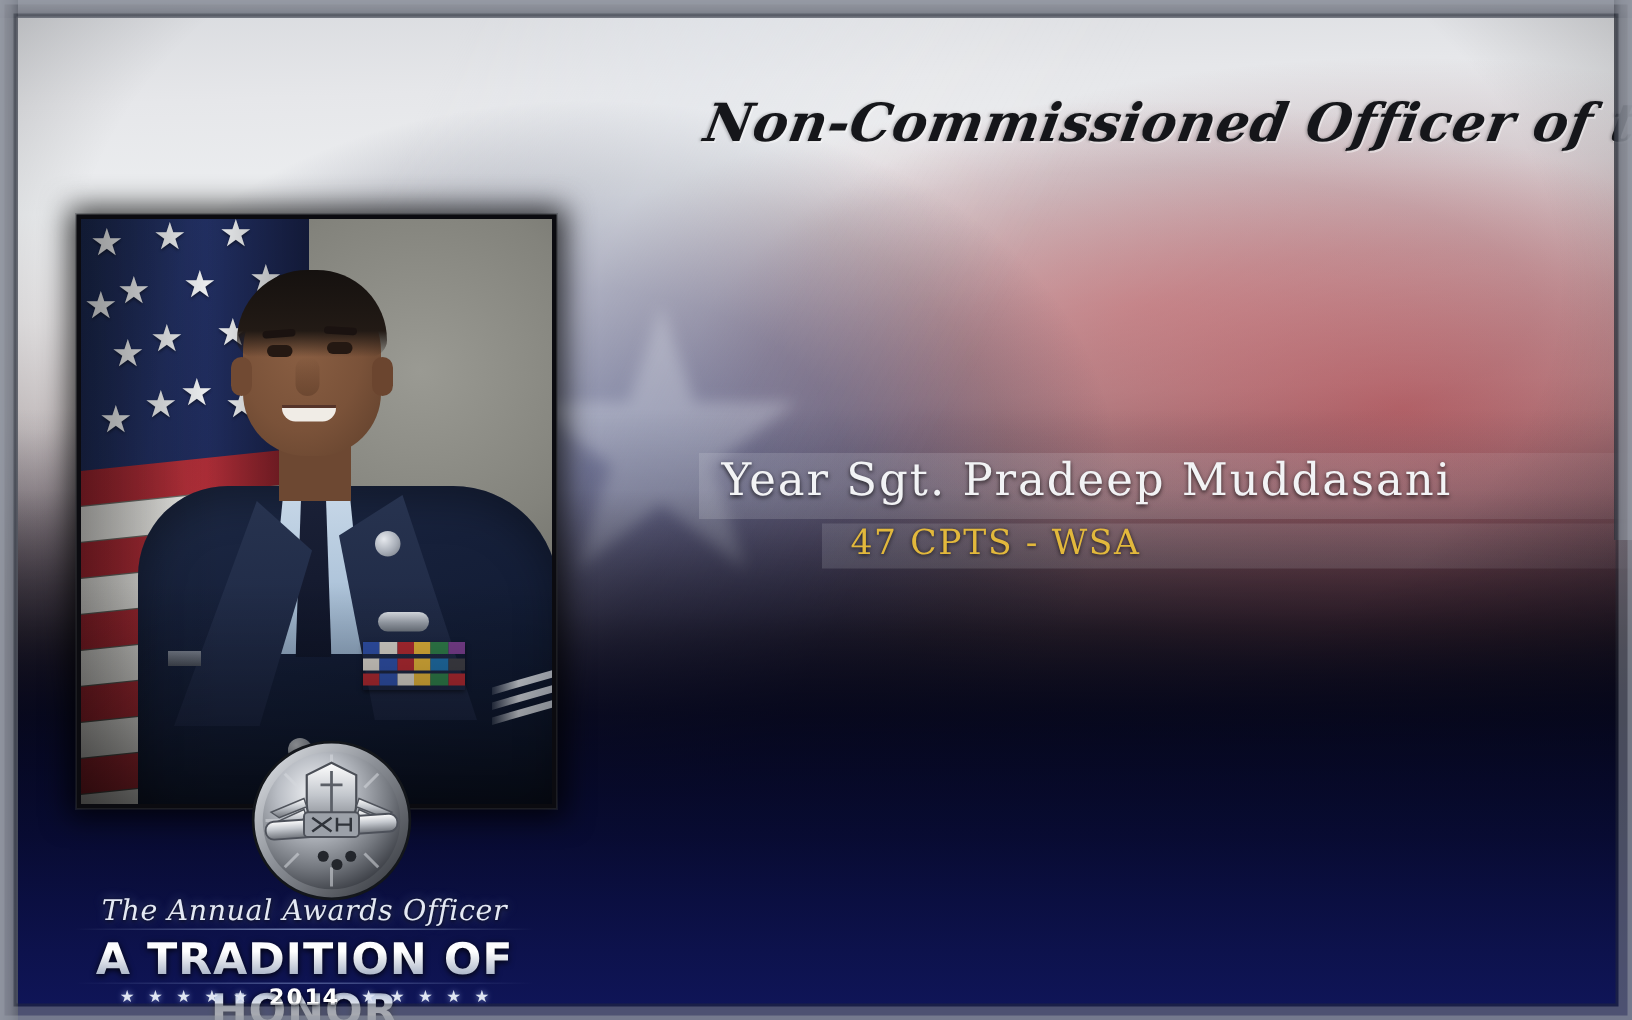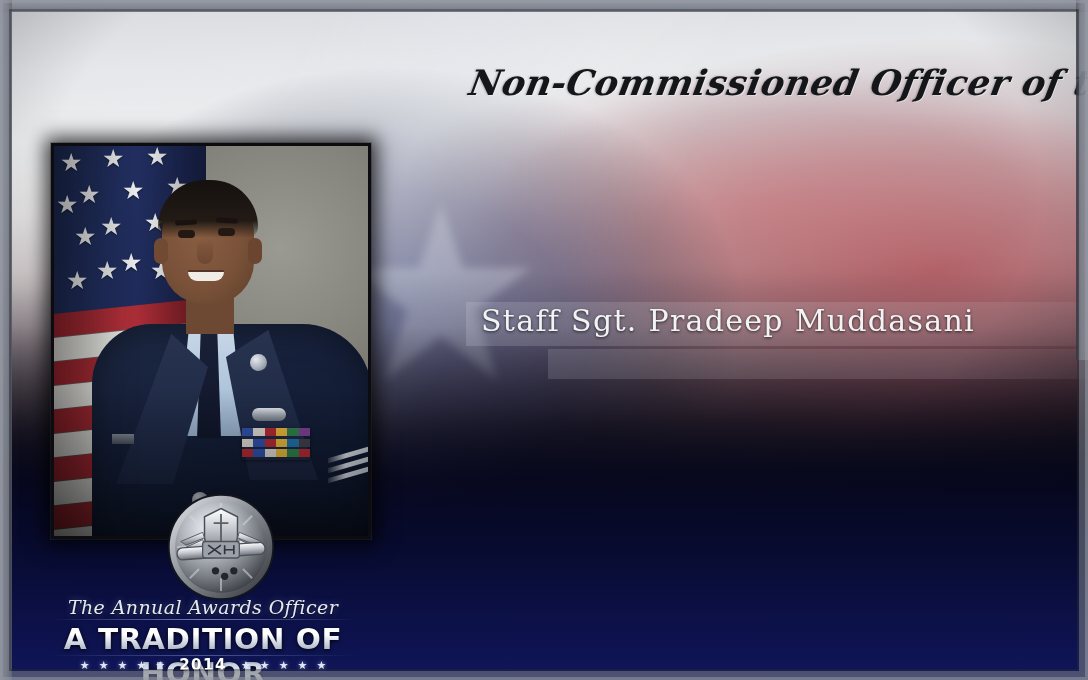--- a/index.html
+++ b/index.html
@@ -544,23 +544,24 @@
         <div class="chev" style="top:14px;"></div>
         <div class="chev" style="top:24px;"></div>
       </div>
       <div id="ph-button"></div>
     </div>
 
     <div id="ph-shade"></div>
   </div>
 
   <div id="name-band"></div>
-  <div id="name-text">Staff Sgt. Pradeep Muddasani</div>
+  <div id="name-text">Year Sgt. Pradeep Muddasani</div>
 
   <div id="unit-band"></div>
+  <div id="unit-text">47 CPTS - WSA</div>
 
   <div id="logo-block">
 
     <div id="medallion">
       <svg viewBox="0 0 120 120" aria-hidden="true">
         <defs>
           <radialGradient id="medFace" cx="38%" cy="30%" r="78%">
             <stop offset="0%" stop-color="#f1f3f6"></stop>
             <stop offset="35%" stop-color="#b9bdc4"></stop>
             <stop offset="70%" stop-color="#74787f"></stop>

